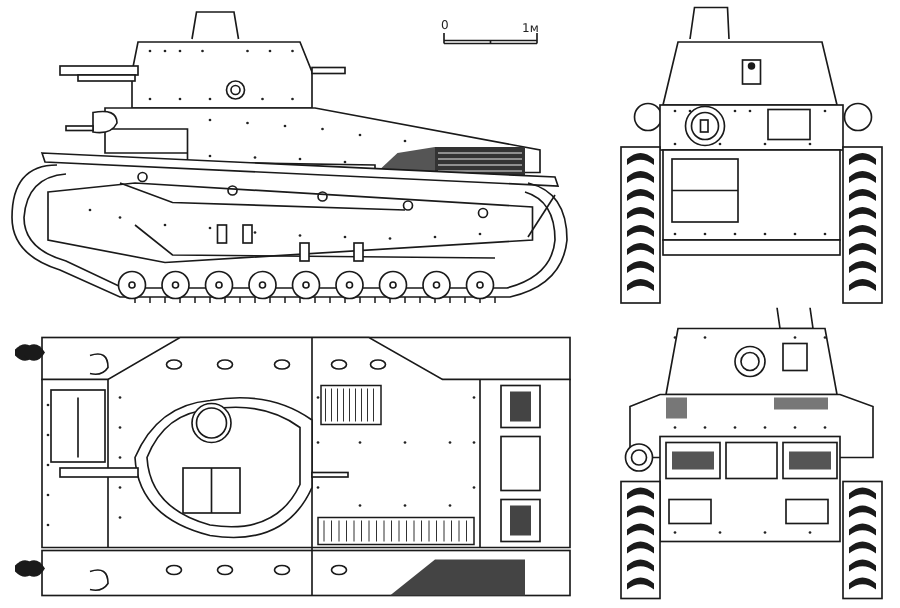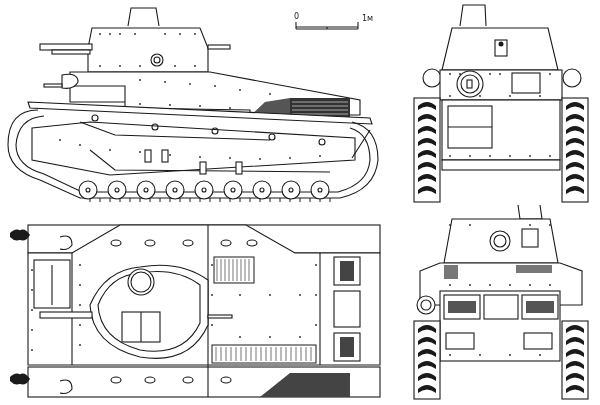--- a/index.html
+++ b/index.html
@@ -17,21 +17,21 @@
 
 <div class="view" style="left:290px;top:12px;width:80px;height:20px;">
   <svg width="80" height="20">
     <line x1="6" y1="15" x2="68" y2="15" class="ln"></line>
     <line x1="6" y1="17" x2="68" y2="17" class="ln" stroke-width="0.6"></line>
     <line x1="37" y1="15" x2="37" y2="17" class="ln"></line>
     <line x1="68" y1="10" x2="68" y2="17" class="ln"></line>
     <line x1="6" y1="10" x2="6" y2="17" class="ln"></line>
   </svg>
   <span class="scale-label" style="left:4px;top:0px;">0</span>
-  <span class="scale-label" style="left:72px;top:2px;">1м</span>
+  <span class="scale-label" style="left:58px;top:2px;">1м</span>
 </div>
 
 <div class="view" style="left:0;top:0;width:380px;height:210px;">
   <svg width="380" height="210" viewBox="0 0 380 210">
 
     <path d="M128 26 L131 8 L156 8 L159 26" class="lnf"></path>
 
     <path d="M92 28 L200 28 L208 48 L208 72 L88 72 L88 48 Z" class="lnf"></path>
 
     <rect x="40" y="44" width="52" height="6" class="lnf"></rect>

